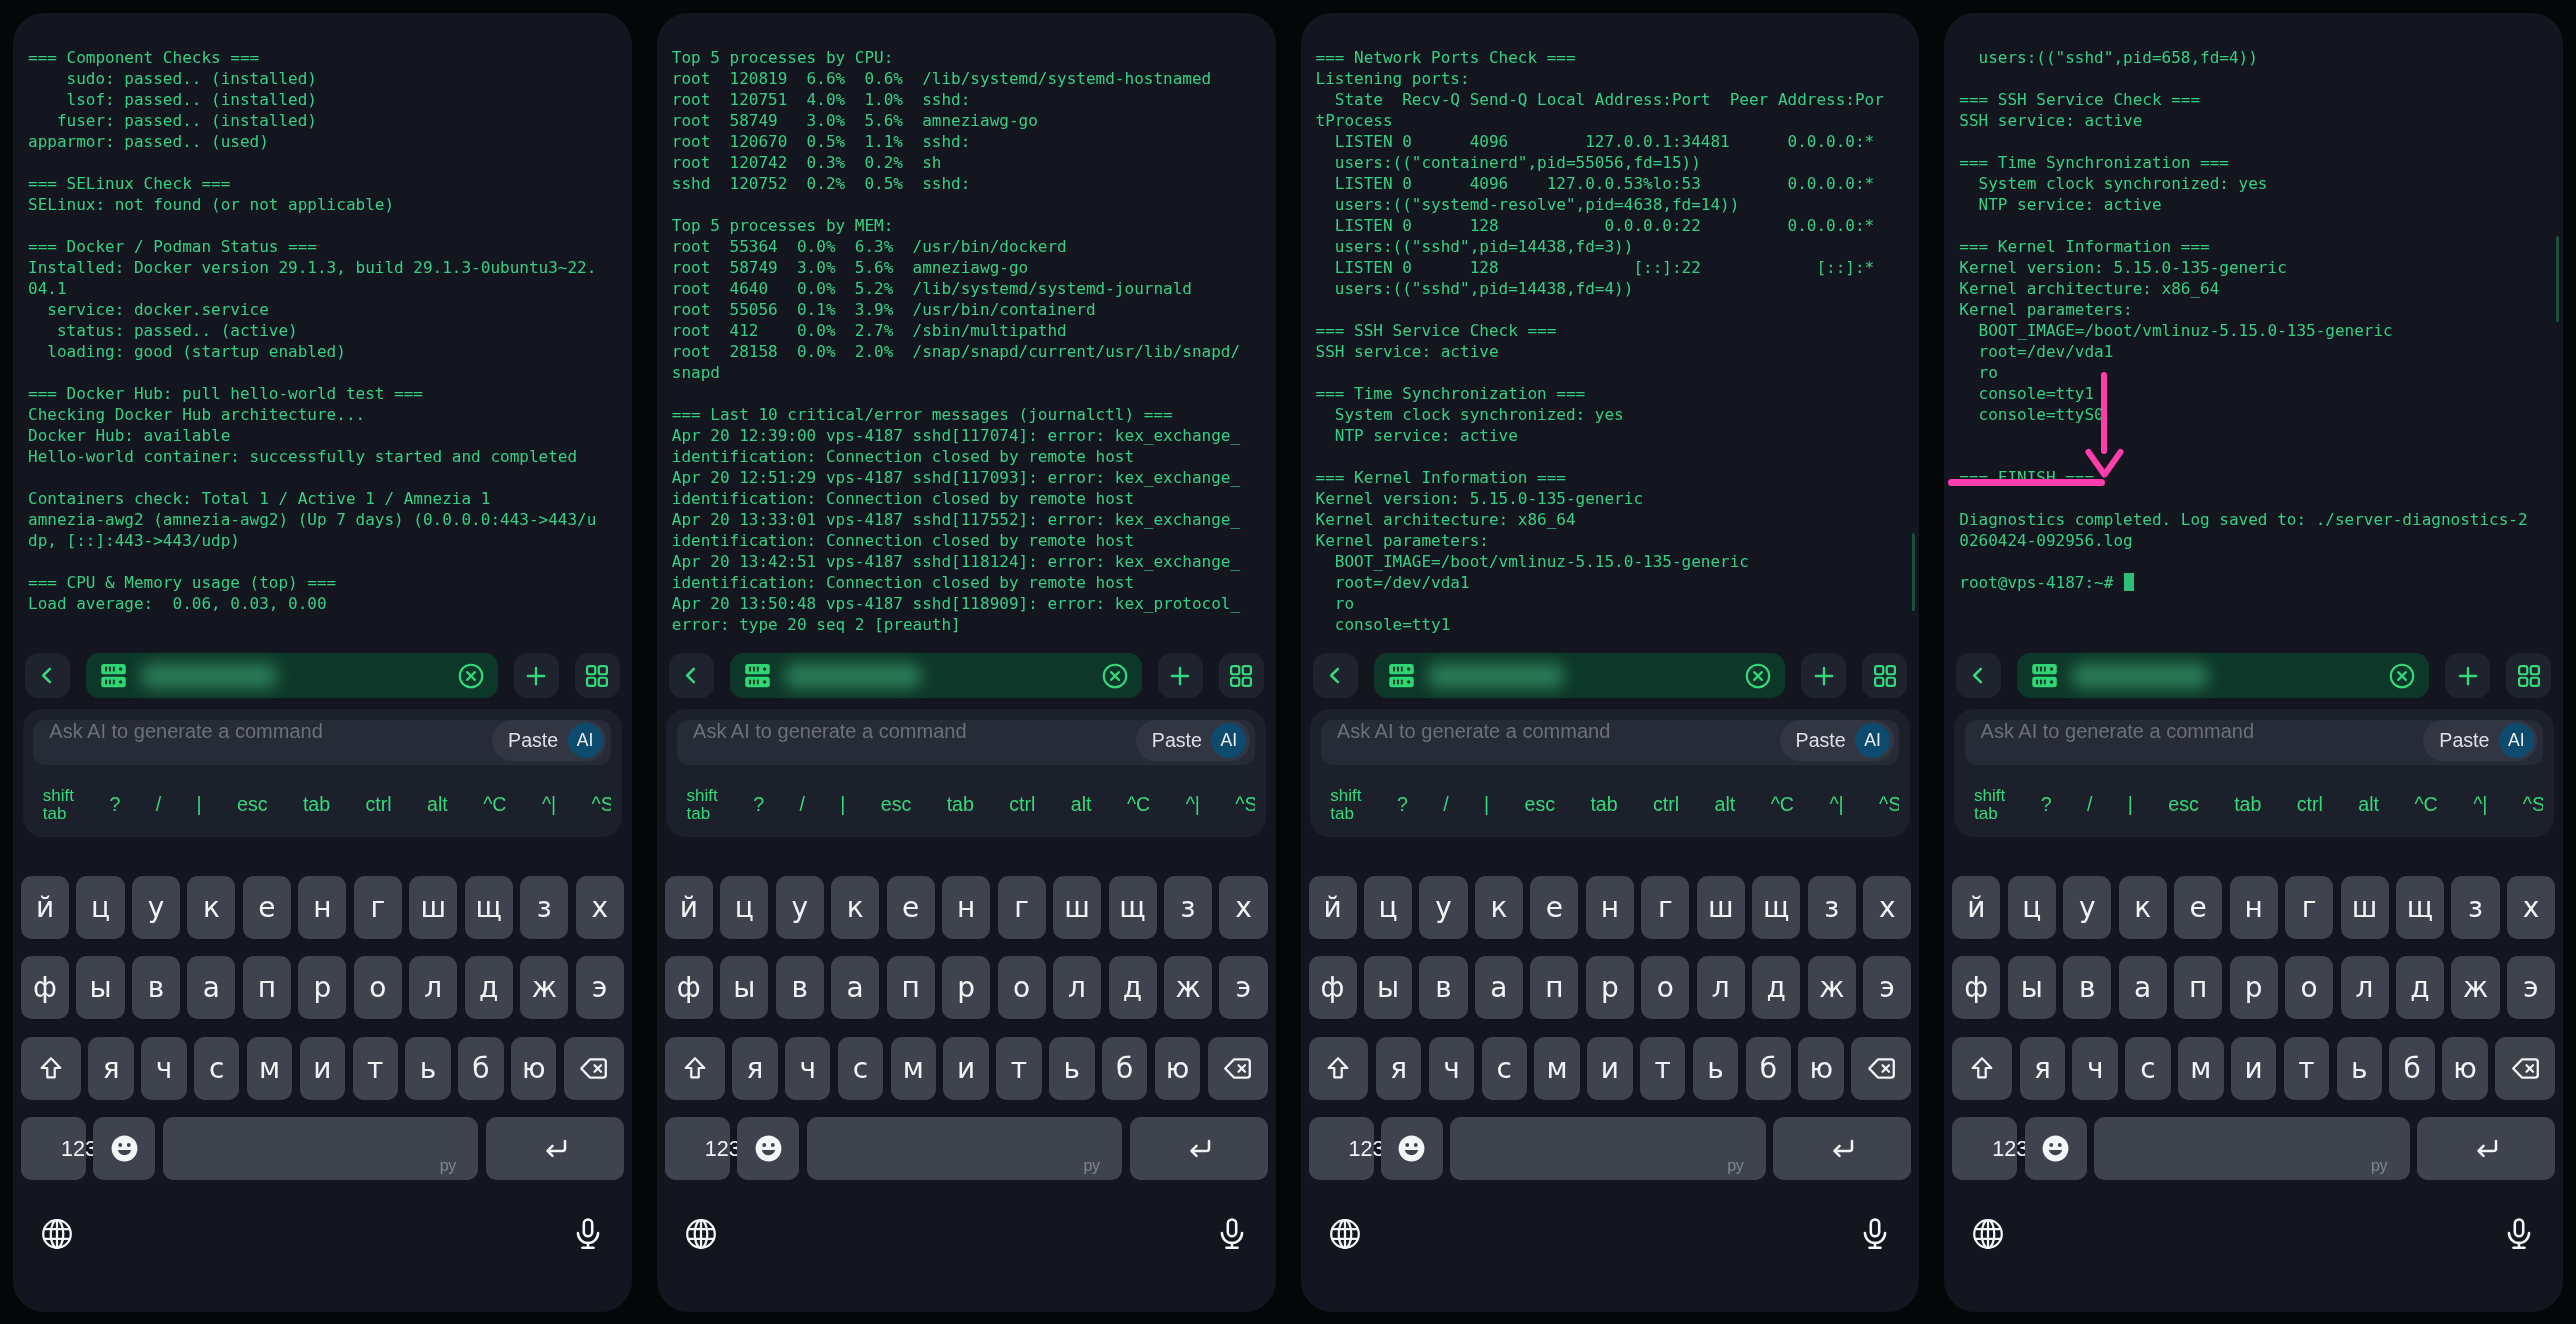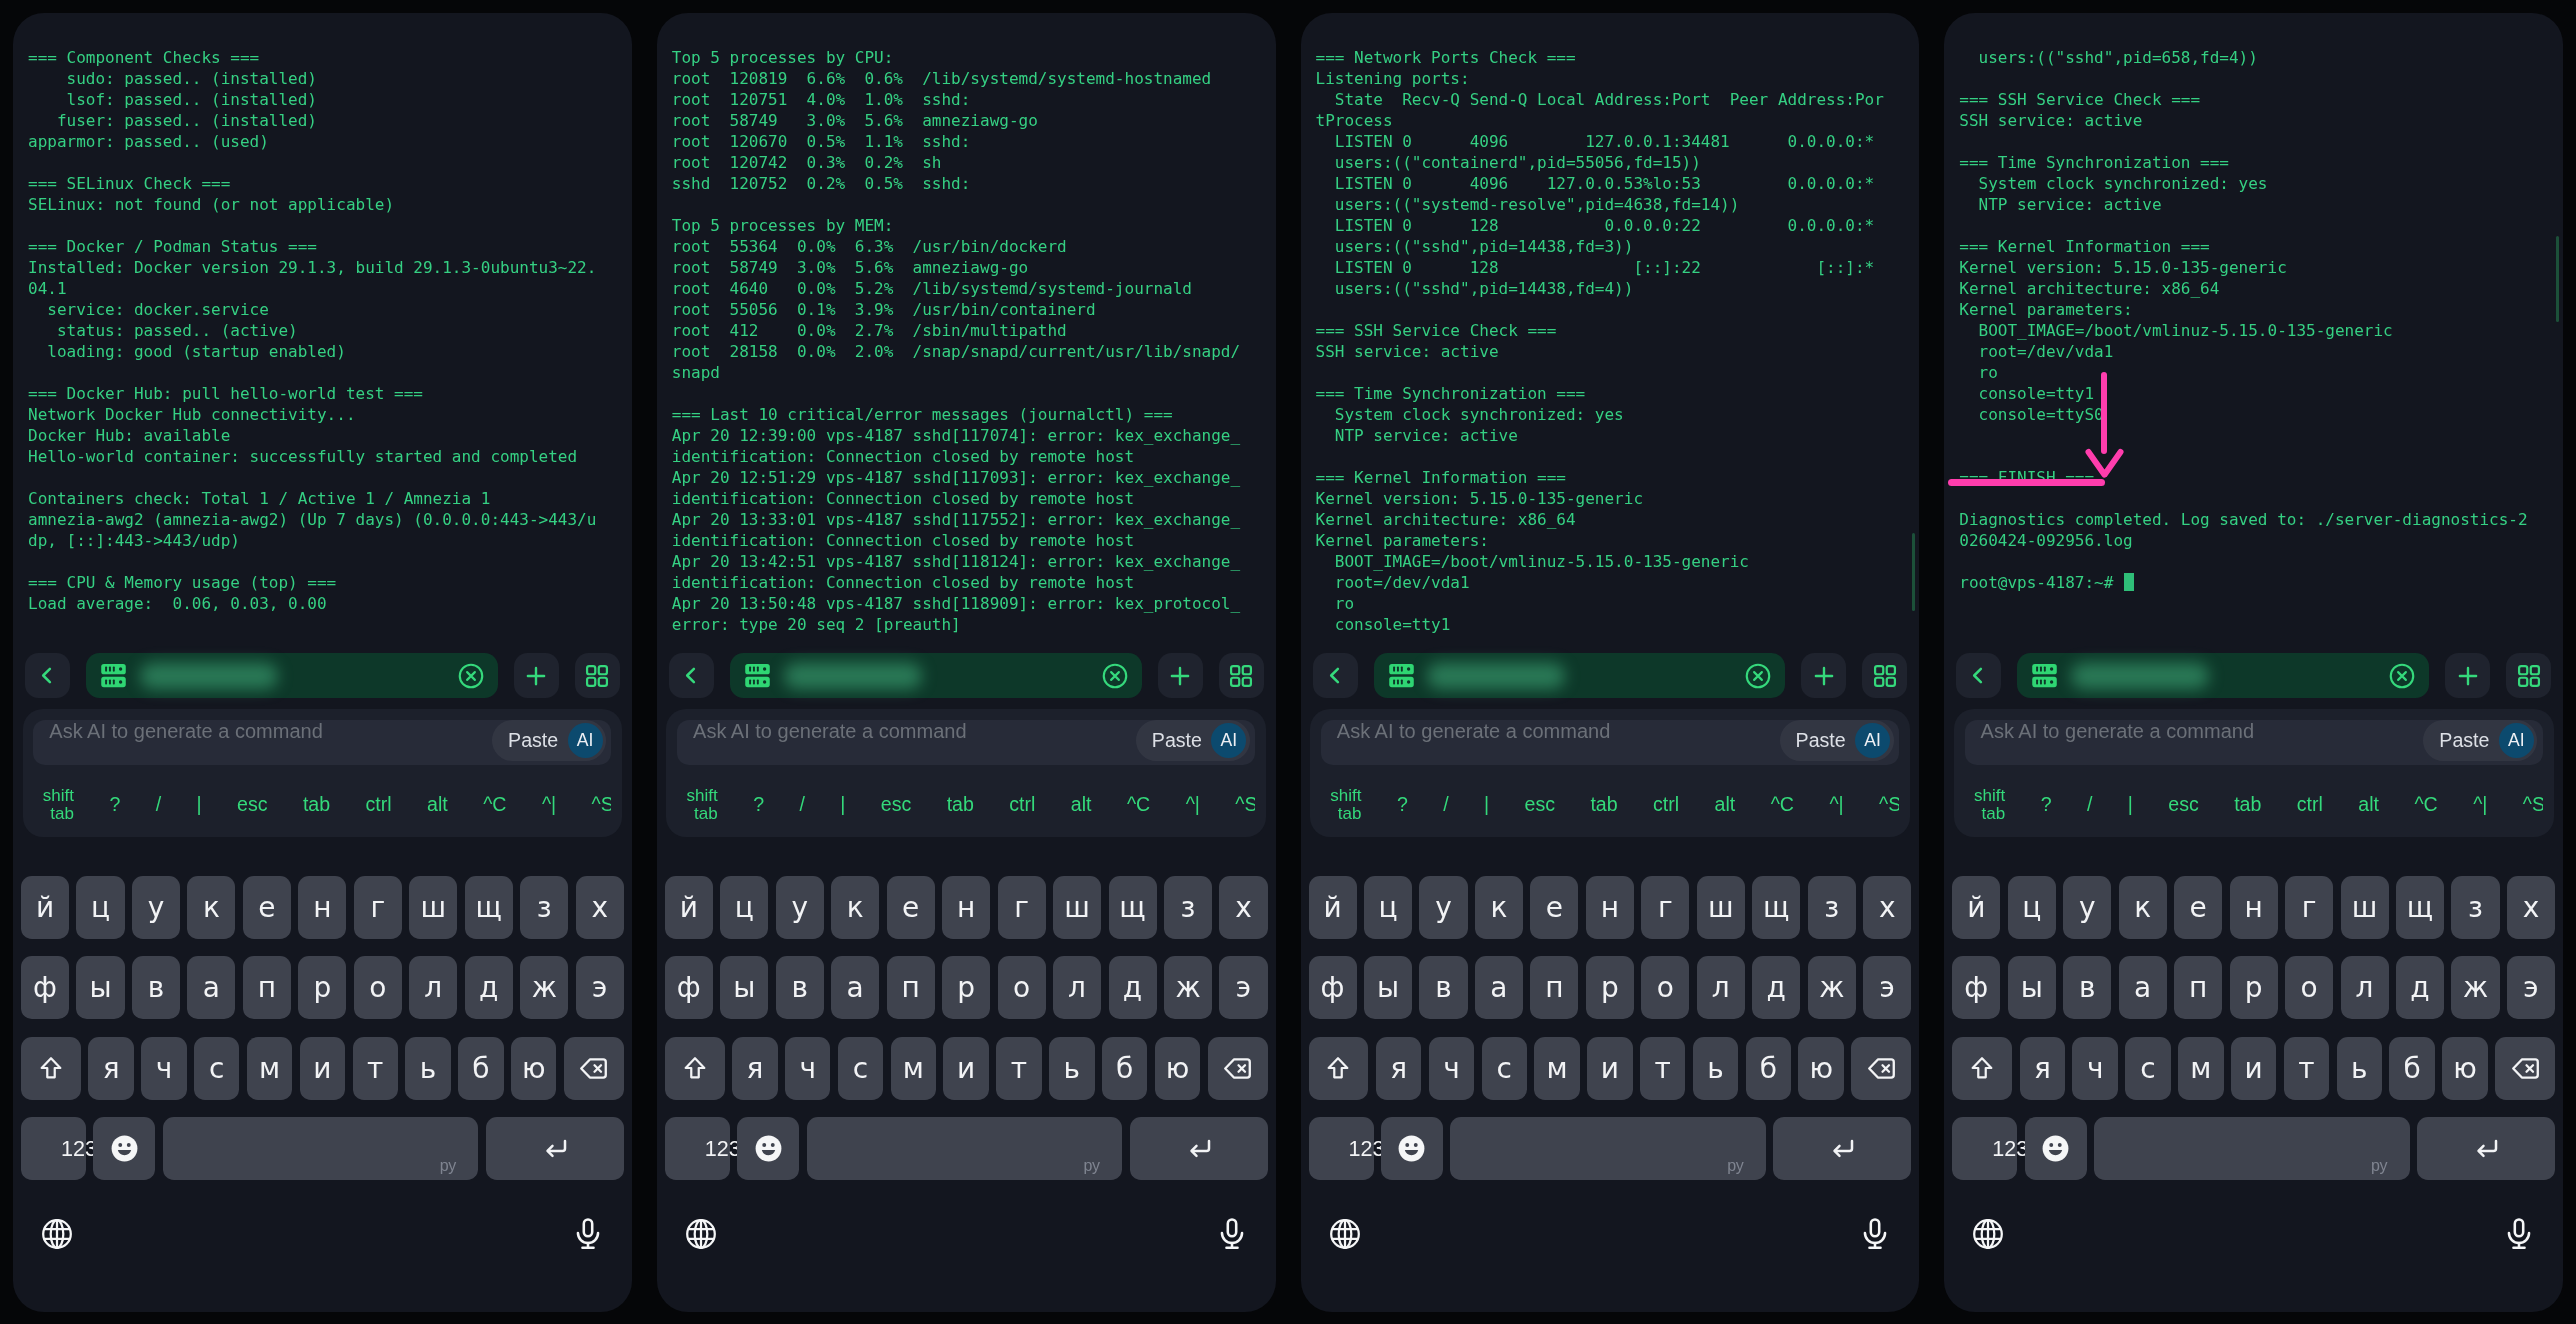--- a/index.html
+++ b/index.html
@@ -23,21 +23,21 @@
   .blur-blob{width:138px;height:26px;border-radius:13px;background:rgba(84,220,156,.4);filter:blur(7.4px);margin-left:10.8px;}
   .pill-spacer{flex:1;}
   
   .ai-wrap{margin:10.8px 9.5px 0;background:#1c202b;border-radius:20px;padding:10.8px 10.8px 9.5px;box-sizing:border-box;}
   .ai-input{height:45px;background:#272b38;border-radius:12px;display:flex;padding:0 5.4px 0 16px;}
   .placeholder{color:#6b7078;font-size:20px;}
   .paste-pill{margin-left:auto;height:41px;border-radius:674px;background:rgba(255,255,255,.055);display:flex;align-items:center;gap:9.5px;padding:0 3.4px 0 16px;}
   .paste-label{color:#dde0e6;font-size:19.6px;}
   .ai-badge{width:35px;height:35px;border-radius:50%;background:#0c4a6e;color:#eef0f4;font-size:17.6px;display:grid;place-items:center;}
   .key-row{margin-top:17.6px;height:45px;display:flex;align-items:center;justify-content:space-between;padding:0 9.5px;color:#34d97b;overflow:hidden;}
-  .krk{font-size:19.6px;white-space:pre-line;text-align:right;}
+  .krk{font-size:19.6px;white-space:pre-line;text-align:left;}
   .krk.two{font-size:17px;line-height:18px;}
   .krk:last-child{margin-right:-12px;}
   
   .kb{margin:39px 8px 0;display:flex;flex-direction:column;gap:17.6px;}
   .kb-row{display:flex;gap:7.4px;}
   .key{flex:1;height:63px;border:none;border-radius:10.8px;background:#3f434e;color:#f2f3f5;
     font-family:"DejaVu Sans",sans-serif;font-size:28px;display:grid;place-items:center;padding:0;min-width:0;}
   .kb-fill{display:contents;}
   .key.mod{flex:1.32;color:#f2f3f5;}
   .key.k123{flex:0 0 65px;font-size:21.6px;font-family:"Liberation Sans",sans-serif;padding-left:40px;}
@@ -67,21 +67,21 @@
           <div class="tl">SELinux: not found (or not applicable)</div>
           <div class="tl"></div>
           <div class="tl">=== Docker / Podman Status ===</div>
           <div class="tl">Installed: Docker version 29.1.3, build 29.1.3-0ubuntu3~22.</div>
           <div class="tl">04.1</div>
           <div class="tl">  service: docker.service</div>
           <div class="tl">   status: passed.. (active)</div>
           <div class="tl">  loading: good (startup enabled)</div>
           <div class="tl"></div>
           <div class="tl">=== Docker Hub: pull hello-world test ===</div>
-          <div class="tl">Network Docker Hub connectivity...</div>
+          <div class="tl">Checking Docker Hub architecture...</div>
           <div class="tl">Docker Hub: available</div>
           <div class="tl">Hello-world container: successfully started and completed</div>
           <div class="tl"></div>
           <div class="tl">Containers check: Total 1 / Active 1 / Amnezia 1</div>
           <div class="tl">amnezia-awg2 (amnezia-awg2) (Up 7 days) (0.0.0.0:443-&gt;443/u</div>
           <div class="tl">dp, [::]:443-&gt;443/udp)</div>
           <div class="tl"></div>
           <div class="tl">=== CPU &amp; Memory usage (top) ===</div>
           <div class="tl">Load average:  0.06, 0.03, 0.00</div>
         </div>

